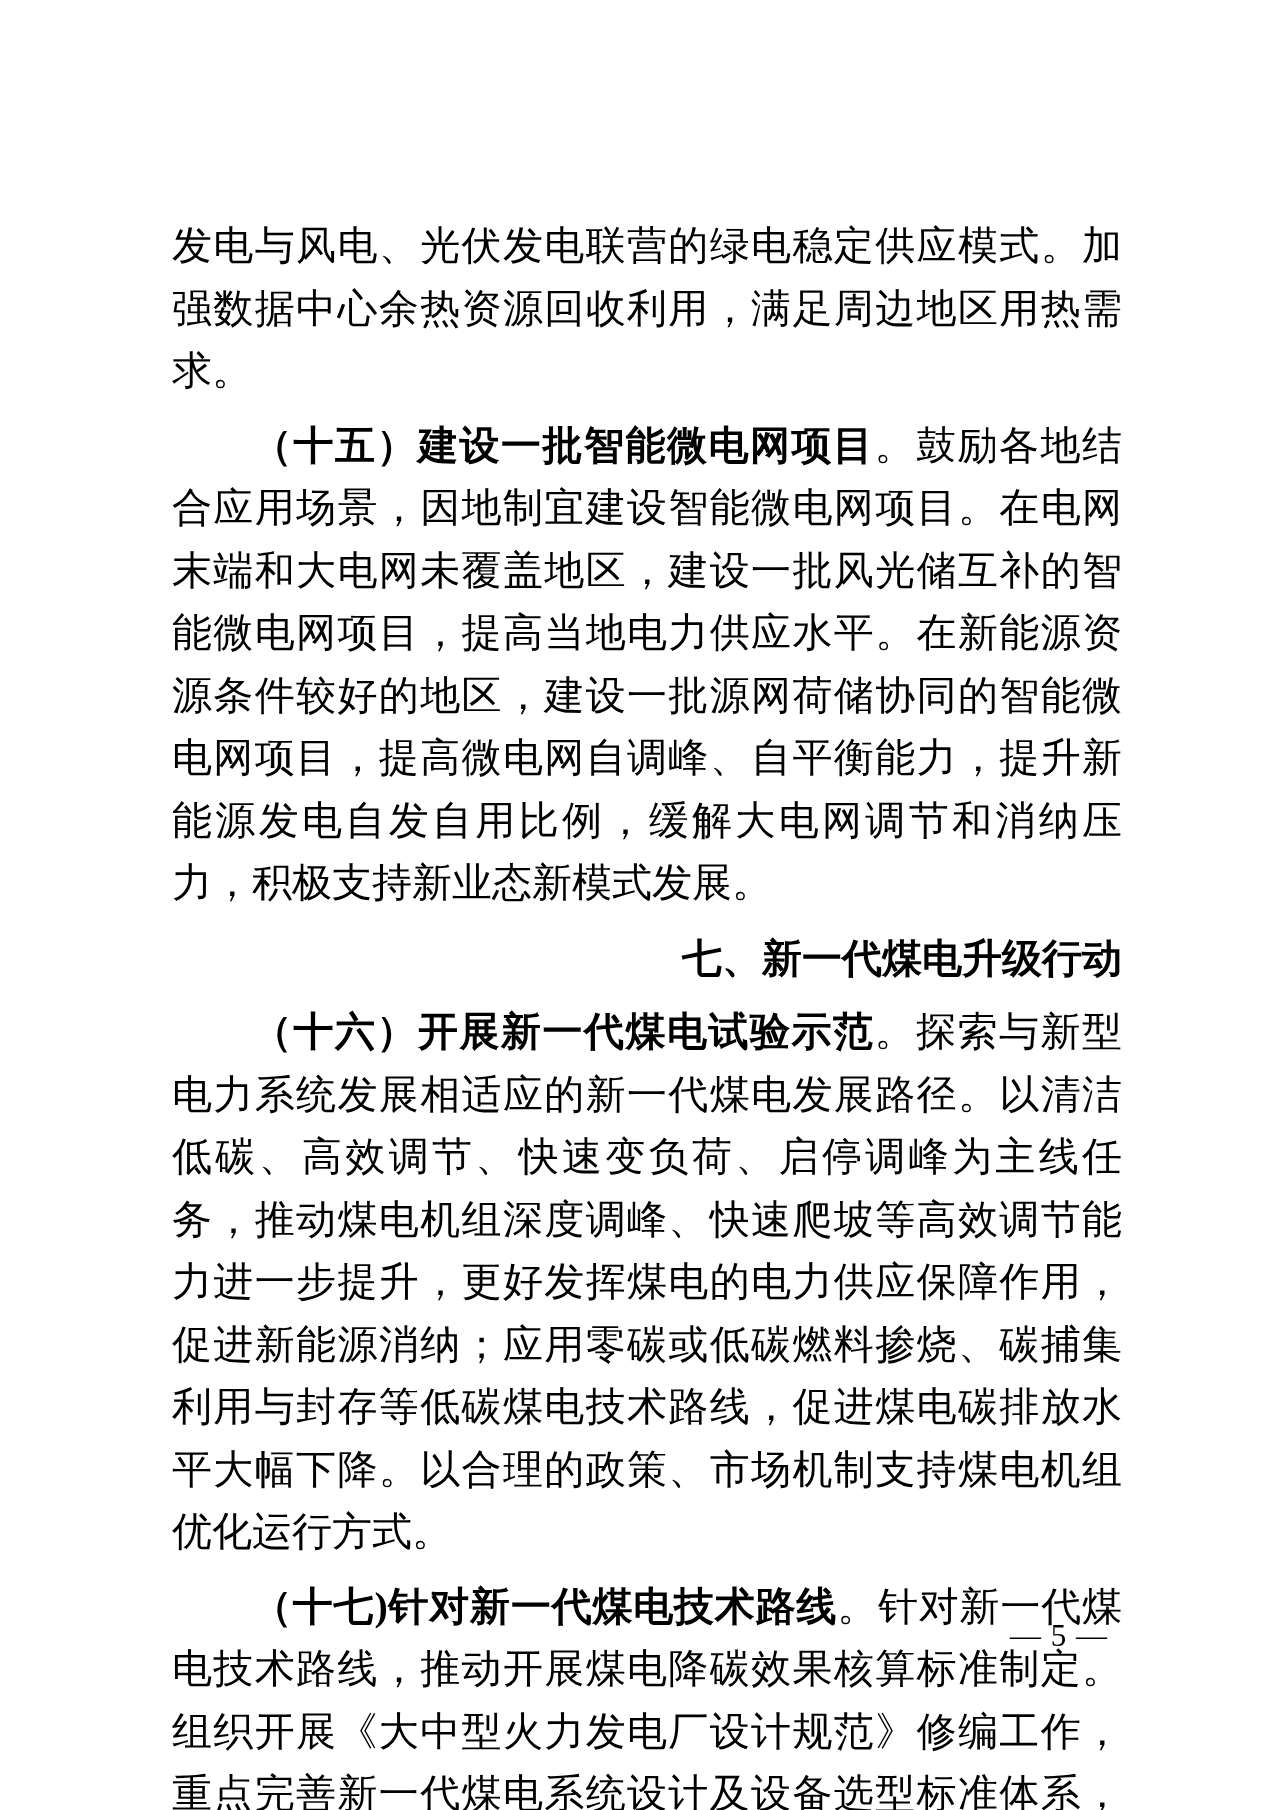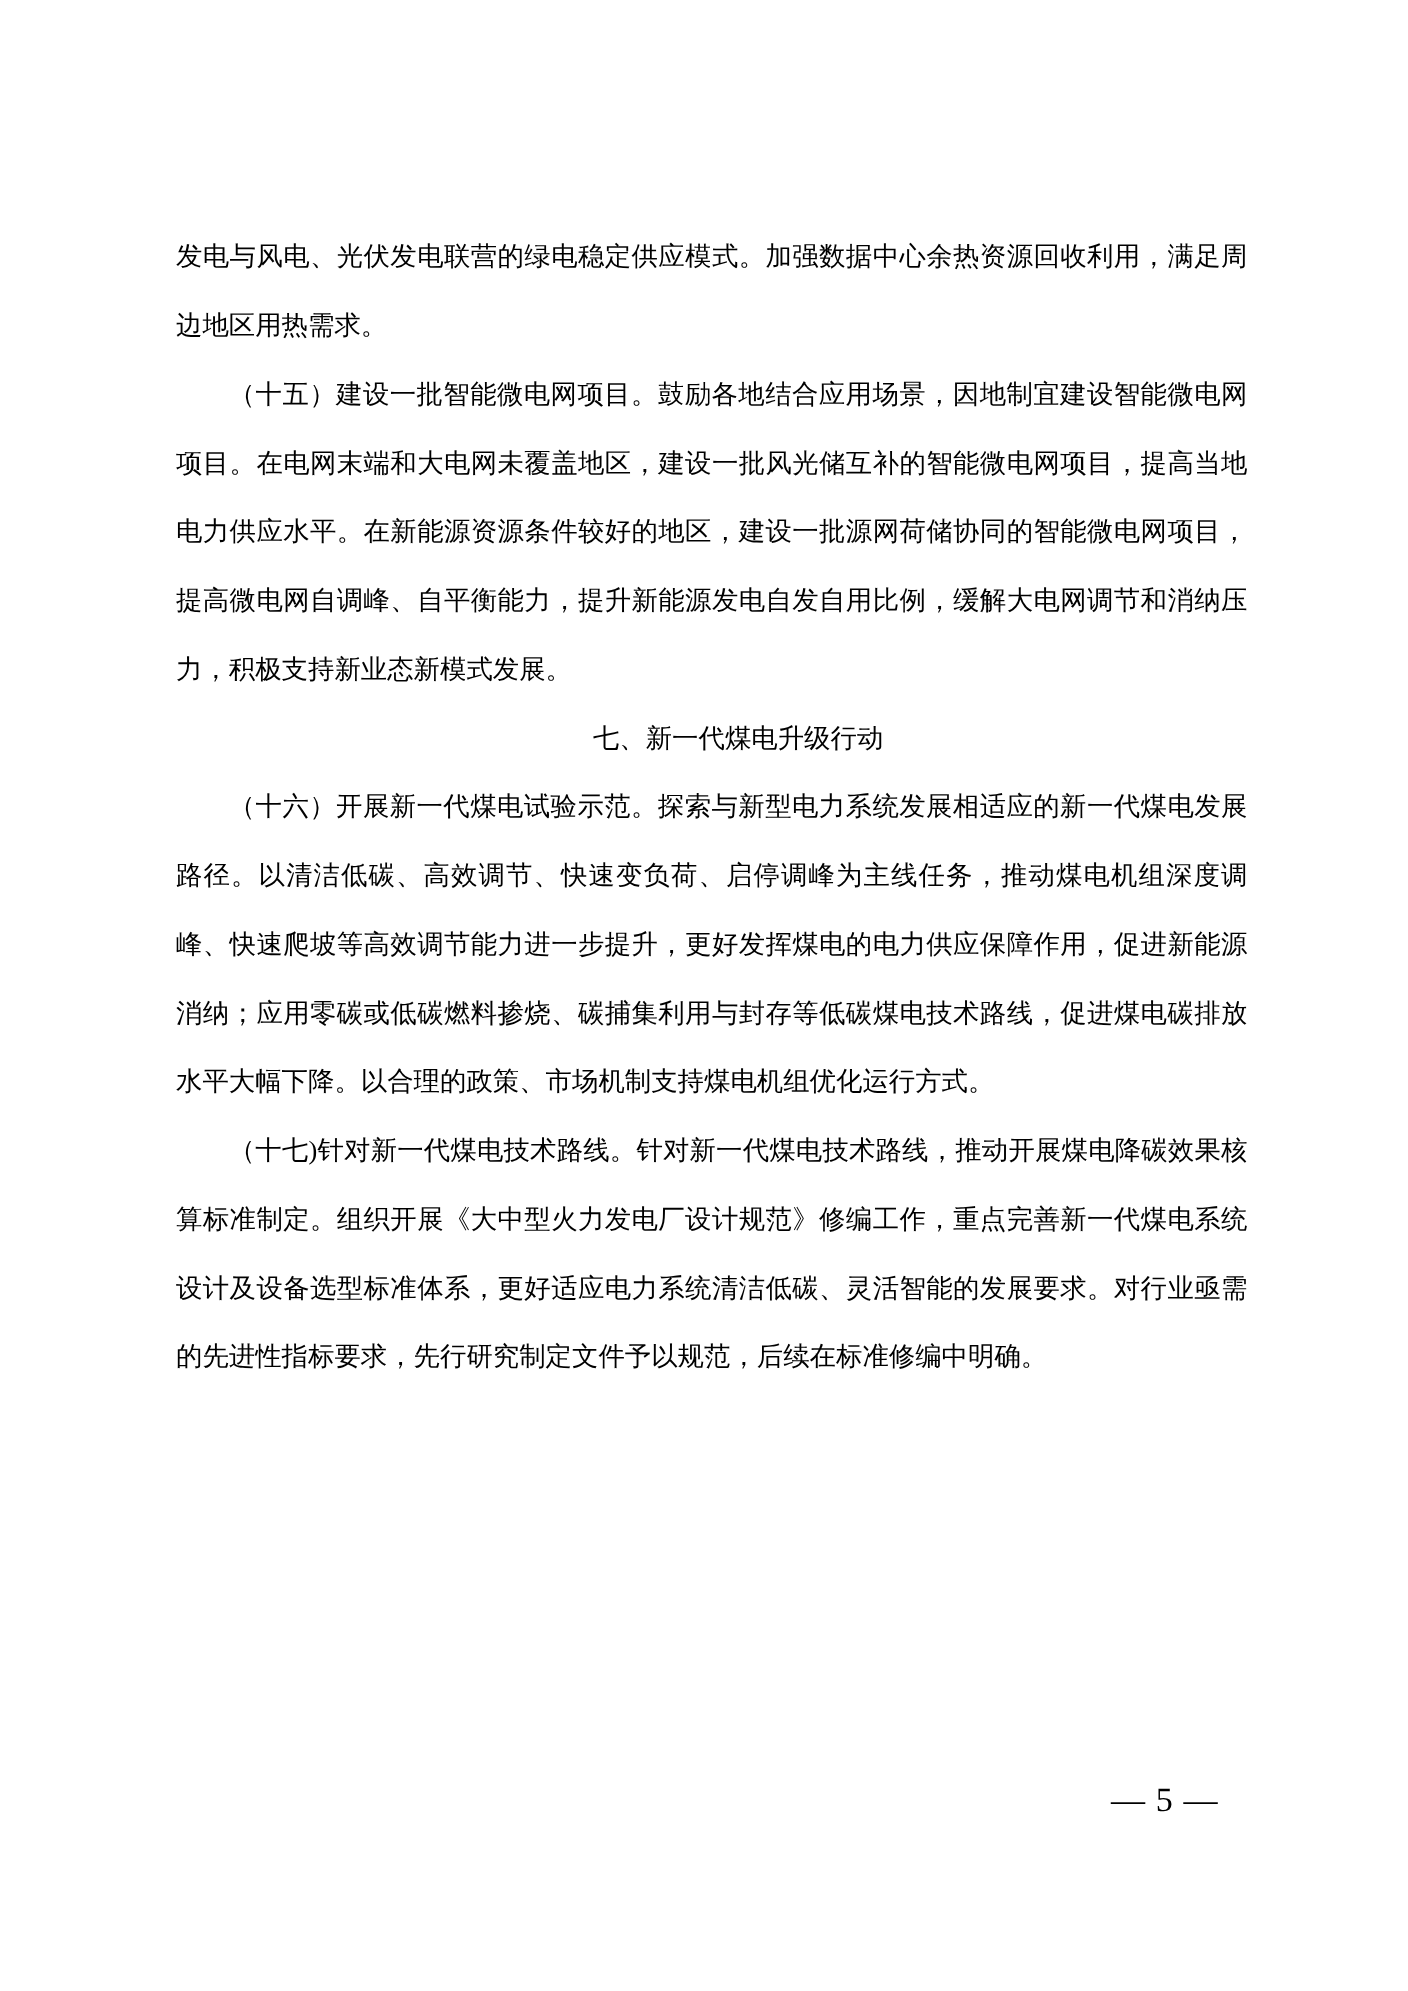--- a/index.html
+++ b/index.html
@@ -15,37 +15,37 @@
     font-family: "Liberation Serif", serif;
     color: #000000;
   }
   .doc {
     position: absolute;
     left: 160px;
     top: 203px;
     width: 974px;
   }
   .doc p {
-    margin: 0;
+    margin: 12px;
     padding: 0;
-    font-size: 24px;
+    font-size: 40px;
     line-height: 62.5px;
     text-align: justify;
     letter-spacing: 0;
   }
   .doc p.indent {
     text-indent: 2em;
   }
   .doc p.heading {
     font-family: "Liberation Sans", sans-serif;
     font-weight: bold;
-    text-align: center;
+    text-align: right;
   }
   .lead {
-    font-weight: normal;
+    font-weight: bold;
   }
   .page-number {
     position: absolute;
     top: 1616px;
     right: 172px;
     font-size: 31px;
     line-height: 40px;
     letter-spacing: 1px;
     color: #000000;
   }

